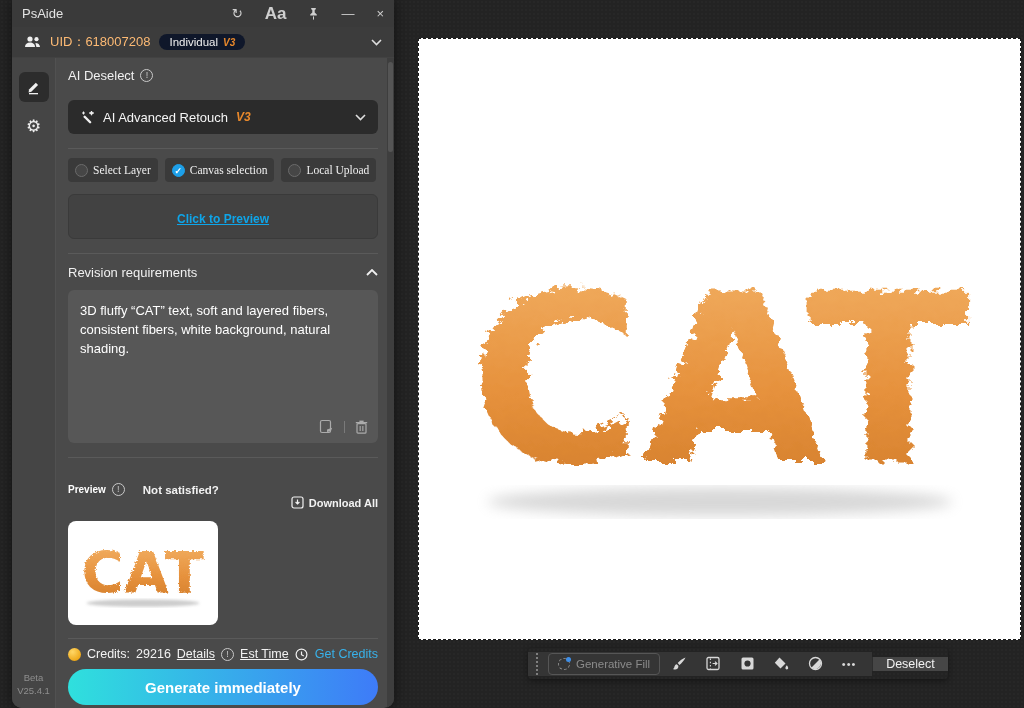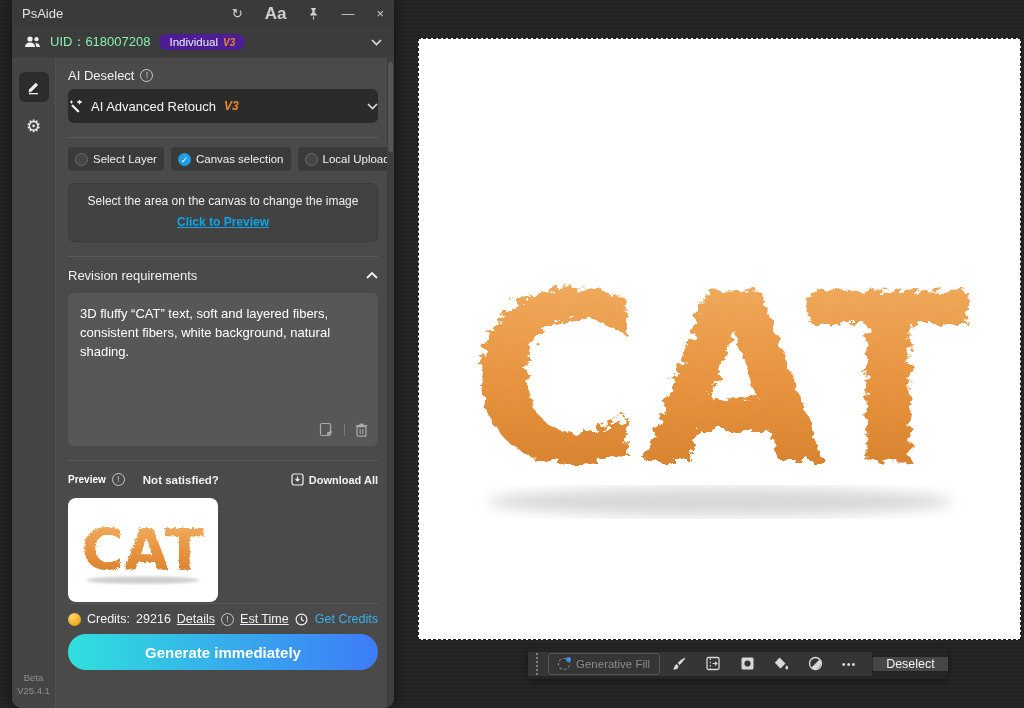--- a/index.html
+++ b/index.html
@@ -17,22 +17,22 @@
             box-shadow:0 0 14px rgba(0,0,0,.55); }
   .titlebar { height:27px; background:#3a3a3a; display:flex; align-items:center;
               padding:0 10px; flex:none; }
   .titlebar .title { color:#e3e3e3; font-size:13px; }
   .tb-icons { margin-left:auto; display:flex; align-items:center; gap:22px; }
   .tb-ic { color:#cfcfcf; font-size:13px; line-height:1; cursor:pointer; }
   .tb-ic.small { font-size:17px; font-weight:bold; }
 
   .uid-row { height:31px; background:#3c3c3c; display:flex; align-items:center;
              padding:0 12px; gap:9px; flex:none; border-bottom:1px solid #424242;}
-  .uid-text { color:#86efac; font-size:13px; }
-  .plan-badge { background:#4c1d95; border-radius:10px; padding:2px 10px;
+  .uid-text { color:#fdba74; font-size:13px; }
+  .plan-badge { background:#0f172a; border-radius:10px; padding:2px 10px;
                 display:flex; align-items:center; gap:5px; }
   .plan-name { color:#f0f0f0; font-size:11.5px; }
   .v3 { color:#e8882b; font-size:10px; font-weight:bold; font-style:italic; }
   .uid-chevron { margin-left:auto; }
 
   .body-row { flex:1; display:flex; min-height:0; }
   .mini-sidebar { width:44px; background:#454545; flex:none; display:flex;
                   flex-direction:column; align-items:center; padding-top:14px;
                   border-right:1px solid #515151; }
   .tool-btn { width:30px; height:30px; border-radius:6px; display:flex;
@@ -47,30 +47,30 @@
                    background:#3e3e3e; }
   .scroll-thumb { position:absolute; left:1px; top:4px; width:5px; height:90px;
                   border-radius:3px; background:#555; }
 
   .row { display:flex; align-items:center; }
   .label-13 { color:#f0f0f0; font-size:13px; }
   .info-ic { width:13px; height:13px; border:1px solid #c9c9c9; border-radius:50%;
              color:#c9c9c9; font-size:9px; line-height:11px; text-align:center;
              display:inline-block; margin-left:6px; flex:none; }
 
-  .dropdown { margin-top:6px; height:34px; background:#2b2b2b; border-radius:6px;
-              display:flex; align-items:center; padding:0 0; gap:8px; cursor:pointer; }
+  .dropdown { margin-top:17px; height:34px; background:#2b2b2b; border-radius:6px;
+              display:flex; align-items:center; padding:0 12px; gap:8px; cursor:pointer; }
   .dd-label { color:#f5f5f5; font-size:13px; }
   .dd-v3 { color:#e8882b; font-size:12px; font-weight:bold; font-style:italic; }
   .dd-chevron { margin-left:auto; }
 
   .section-sep { border-top:1px solid rgba(255,255,255,0.09); margin-top:14px; }
 
   .target-heading { margin-top:11px; }
-  .pill-row { margin-top:9px; display:flex; gap:7px; }
+  .pill-row { margin-top:9px; display:flex; gap:7px;font-family:Liberation Serif, serif; }
   .pill { background:#3a3a3a; border-radius:4px; height:24px; padding:0 7px;
           display:flex; align-items:center; gap:5px; cursor:pointer; flex:none; }
   .pill-label { color:#f0f0f0; font-size:11.5px; white-space:nowrap; }
   .radio { width:13px; height:13px; border-radius:50%; background:#464646;
            border:1px solid #6b6b6b; flex:none; }
   .radio.checked { background:#1d9fe8; border-color:#1d9fe8; color:#fff;
                    font-size:9px; line-height:13px; text-align:center; font-weight:bold; }
 
   .hint-box { margin-top:12px; background:#424242; border:1px solid #3a3a3a;
               border-radius:6px; padding:10px 8px 11px; text-align:center; }
@@ -87,28 +87,28 @@
   .prompt-tools { position:absolute; right:10px; bottom:9px; display:flex;
                   align-items:center; gap:10px; }
   .ptool { cursor:pointer; display:flex; align-items:center; }
   .ptool-sep { width:1px; height:12px; background:#7a7a7a; }
 
   .preview-header { margin-top:12px; }
   .preview-title { color:#ffffff; font-size:10px; font-weight:bold; }
   .not-satisfied { color:#f2f2f2; font-size:11.5px; font-weight:bold; margin-left:18px;
                    cursor:pointer; }
   .download-all { margin-left:auto; display:flex; align-items:flex-end; gap:5px;
-                  cursor:pointer; }
+                  cursor:pointer;margin-top:26px; }
   .download-all span { color:#f2f2f2; font-size:11px; font-weight:bold; }
 
   .thumb { margin-top:12px; width:150px; height:104px; background:#ffffff;
            border-radius:8px; overflow:hidden; display:flex; align-items:center;
            justify-content:center; cursor:pointer; }
 
-  .credits-bar { margin-top:1px; border-top:1px solid #5a5a5a; padding-top:8px;
+  .credits-bar { margin-top:13px; border-top:1px solid #5a5a5a; padding-top:8px;
                  display:flex; align-items:center; gap:6px; }
   .coin { width:13px; height:13px; border-radius:50%;
           background:radial-gradient(circle at 35% 30%, #ffd766, #eda616 75%);
           flex:none; }
   .credits-text { color:#f2f2f2; font-size:12.5px; }
   .link-ul { color:#f2f2f2; font-size:12.5px; text-decoration:underline; cursor:pointer; }
   .get-credits { margin-left:auto; color:#38b2ea; font-size:12.5px; cursor:pointer; }
 
   .generate-btn { margin-top:8px; height:36px; border-radius:18px; border:none;
                   width:100%; cursor:pointer; color:#fff; font-size:15px; font-weight:bold;
@@ -234,21 +234,20 @@
             <span class="radio checked">✓</span>
             <span class="pill-label">Canvas selection</span>
           </div>
           <div class="pill">
             <span class="radio"></span>
             <span class="pill-label">Local Upload</span>
           </div>
         </div>
 
         <div class="hint-box">
-          <div class="hint-text">Select the area on the canvas to change the image</div>
           <span class="hint-link">Click to Preview</span>
         </div>
 
         <div class="section-sep"></div>
 
         <div class="row revision-header">
           <span class="label-13">Revision requirements</span>
           <span class="collapse-btn">
             <svg width="12" height="7" viewBox="0 0 12 7">
                 <polyline points="1,6 6,1 11,6" fill="none" stroke="#f0f0f0" stroke-width="1.8"></polyline>

